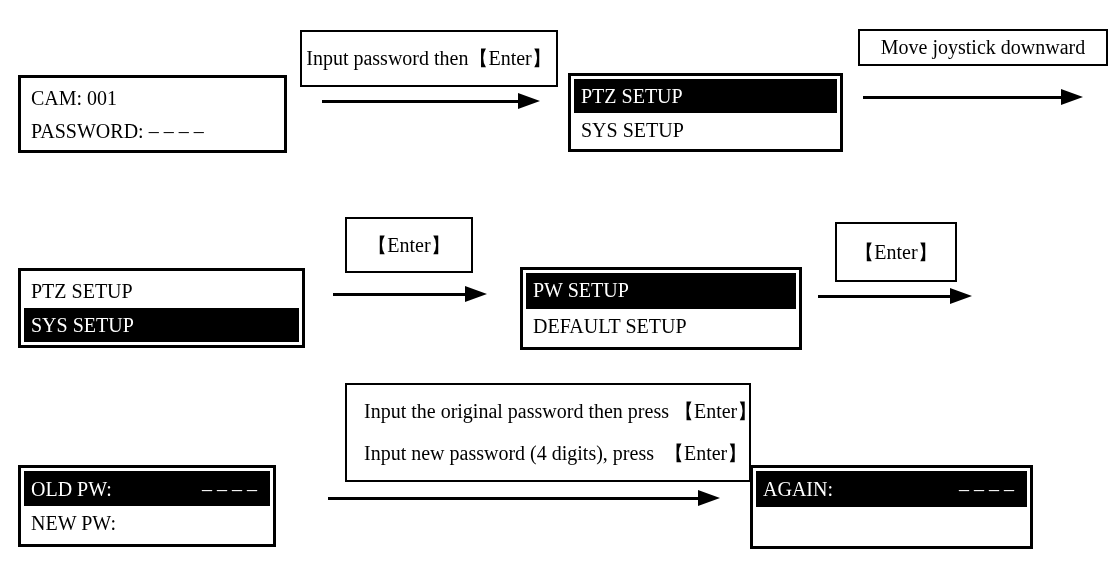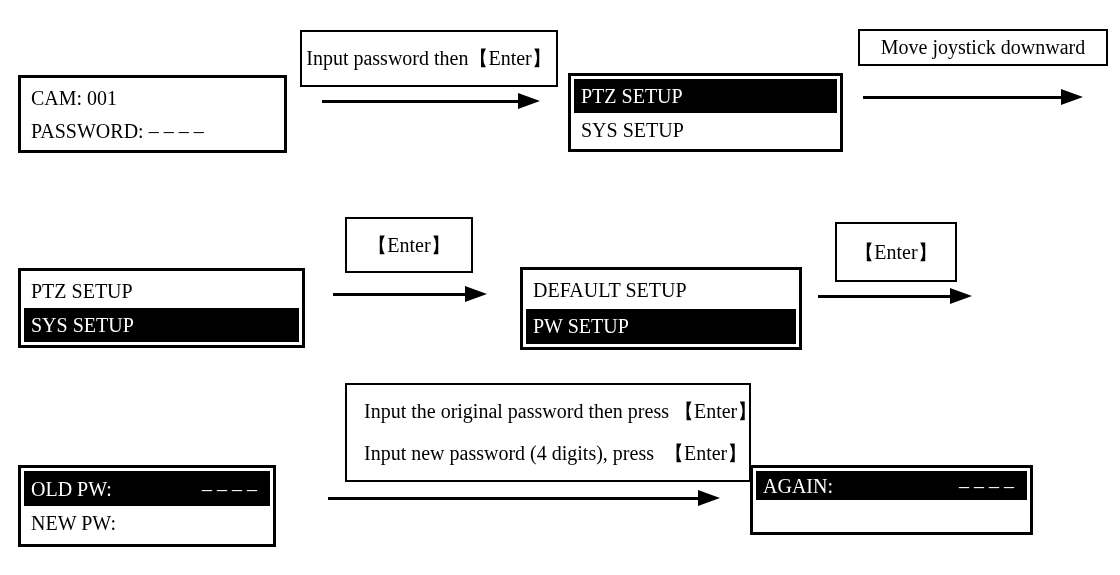--- a/index.html
+++ b/index.html
@@ -116,22 +116,22 @@
   <div class="step-label" style="left:345px; top:217px; width:128px; height:56px;">
     <span>【Enter】</span>
   </div>
 
   <div class="arrow" style="left:333px; top:286px; width:154px;">
     <div class="shaft"></div>
     <div class="head"></div>
   </div>
 
   <div class="screen" style="left:520px; top:267px; width:282px; height:83px;">
+    <div class="line inverted">PW SETUP</div>
     <div class="line">DEFAULT SETUP</div>
-    <div class="line inverted">PW SETUP</div>
   </div>
 
   <div class="step-label" style="left:835px; top:222px; width:122px; height:60px;">
     <span>【Enter】</span>
   </div>
 
   <div class="arrow" style="left:818px; top:288px; width:154px;">
     <div class="shaft"></div>
     <div class="head"></div>
   </div>
@@ -147,21 +147,21 @@
   <div class="step-label two-line" style="left:321px; top:383px; width:406px; height:99px;">
     <div>Input the original password then press 【Enter】</div>
     <div>Input new password (4 digits), press  【Enter】</div>
   </div>
 
   <div class="arrow" style="left:328px; top:490px; width:392px;">
     <div class="shaft"></div>
     <div class="head"></div>
   </div>
 
-  <div class="screen" style="left:750px; top:465px; width:283px; height:70px;">
+  <div class="screen" style="left:750px; top:465px; width:283px; height:84px;">
     <div class="line inverted split">
       <span class="lbl">AGAIN:</span>
       <span class="val">– – – –</span>
     </div>
     <div class="line"></div>
   </div>
 
 </div>
 
 </body></html>

